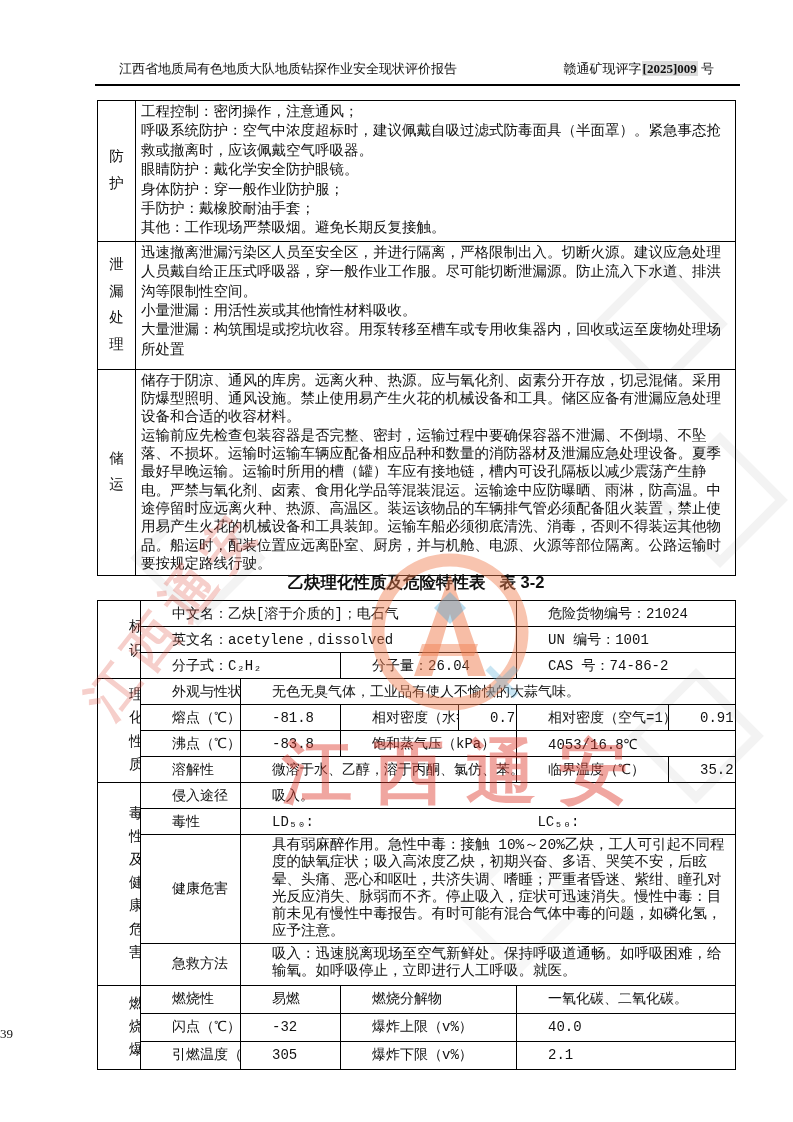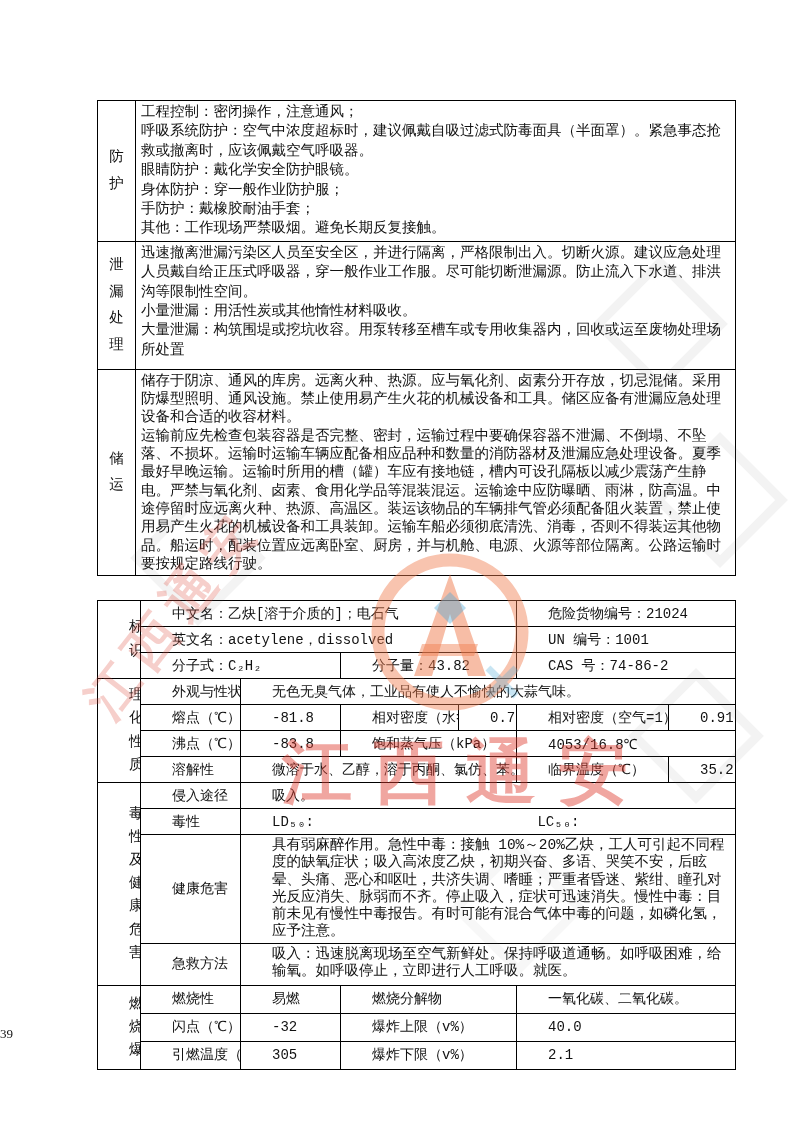--- a/index.html
+++ b/index.html
@@ -97,20 +97,24 @@
   .d2{left:672px;top:452px;}
   .d3{left:648px;top:688px;}
   .d4{left:150px;top:510px;}
   .d5{left:470px;top:860px;border-color:rgba(120,120,120,0.06);}
 </style>
 </head>
 <body>
 
 <div class="page">
 
+  <div class="hdr">
+    <span class="l">江西省地质局有色地质大队地质钻探作业安全现状评价报告</span>
+    <span class="r"><span>赣通矿现评字</span><span class="code">[2025]009</span><span> 号</span></span>
+  </div>
 
   <table class="t t1">
     <colgroup>
         <col style="width:38px">
         <col style="width:600px">
       </colgroup>
     <tbody>
         <tr>
       <td class="sec" style="height:138px">
             <span class="vlab">防护</span>
@@ -133,20 +137,23 @@
     <tr>
       <td class="sec" style="height:200px">
             <span class="vlab">储运</span>
           </td>
       <td class="para" style="line-height:18.3px">储存于阴凉、通风的库房。远离火种、热源。应与氧化剂、卤素分开存放，切忌混储。采用防爆型照明、通风设施。禁止使用易产生火花的机械设备和工具。储区应备有泄漏应急处理设备和合适的收容材料。
 运输前应先检查包装容器是否完整、密封，运输过程中要确保容器不泄漏、不倒塌、不坠落、不损坏。运输时运输车辆应配备相应品种和数量的消防器材及泄漏应急处理设备。夏季最好早晚运输。运输时所用的槽（罐）车应有接地链，槽内可设孔隔板以减少震荡产生静电。严禁与氧化剂、卤素、食用化学品等混装混运。运输途中应防曝晒、雨淋，防高温。中途停留时应远离火种、热源、高温区。装运该物品的车辆排气管必须配备阻火装置，禁止使用易产生火花的机械设备和工具装卸。运输车船必须彻底清洗、消毒，否则不得装运其他物品。船运时，配装位置应远离卧室、厨房，并与机舱、电源、火源等部位隔离。公路运输时要按规定路线行驶。</td>
     </tr>
   </tbody>
     </table>
 
+  <div class="tbl-title">
+    <span>乙炔理化性质及危险特性表</span><span class="no">表 3-2</span>
+  </div>
 
   <table class="t t2">
     <colgroup>
       <col style="width:43px">
         <col style="width:100px">
         <col style="width:100px">
         <col style="width:118px">
       <col style="width:58px">
         <col style="width:116px">
         <col style="width:36px">
@@ -160,21 +167,21 @@
           </td>
       <td colspan="4" class="nw">中文名：乙炔[溶于介质的]；电石气</td>
       <td colspan="3" class="nw">危险货物编号：21024</td>
     </tr>
     <tr>
       <td colspan="4" class="nw">英文名：acetylene，dissolved</td>
       <td colspan="3" class="nw">UN 编号：1001</td>
     </tr>
     <tr>
       <td colspan="2" class="nw">分子式：C₂H₂</td>
-      <td colspan="2" class="nw">分子量：43.82</td>
+      <td colspan="2" class="nw">分子量：26.04</td>
       <td colspan="3" class="nw">CAS 号：74-86-2</td>
     </tr>
 
     <tr>
       <td class="sec" rowspan="4">
             <span class="vlab">理化性质</span>
           </td>
       <td class="nw">外观与性状</td>
       <td colspan="6" class="nw">无色无臭气体，工业品有使人不愉快的大蒜气味。</td>
     </tr>

